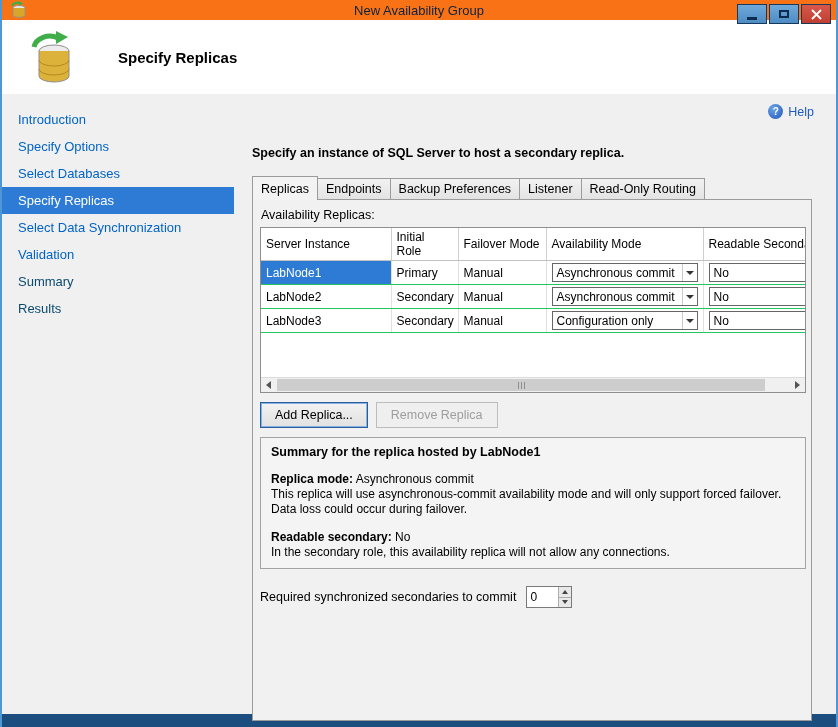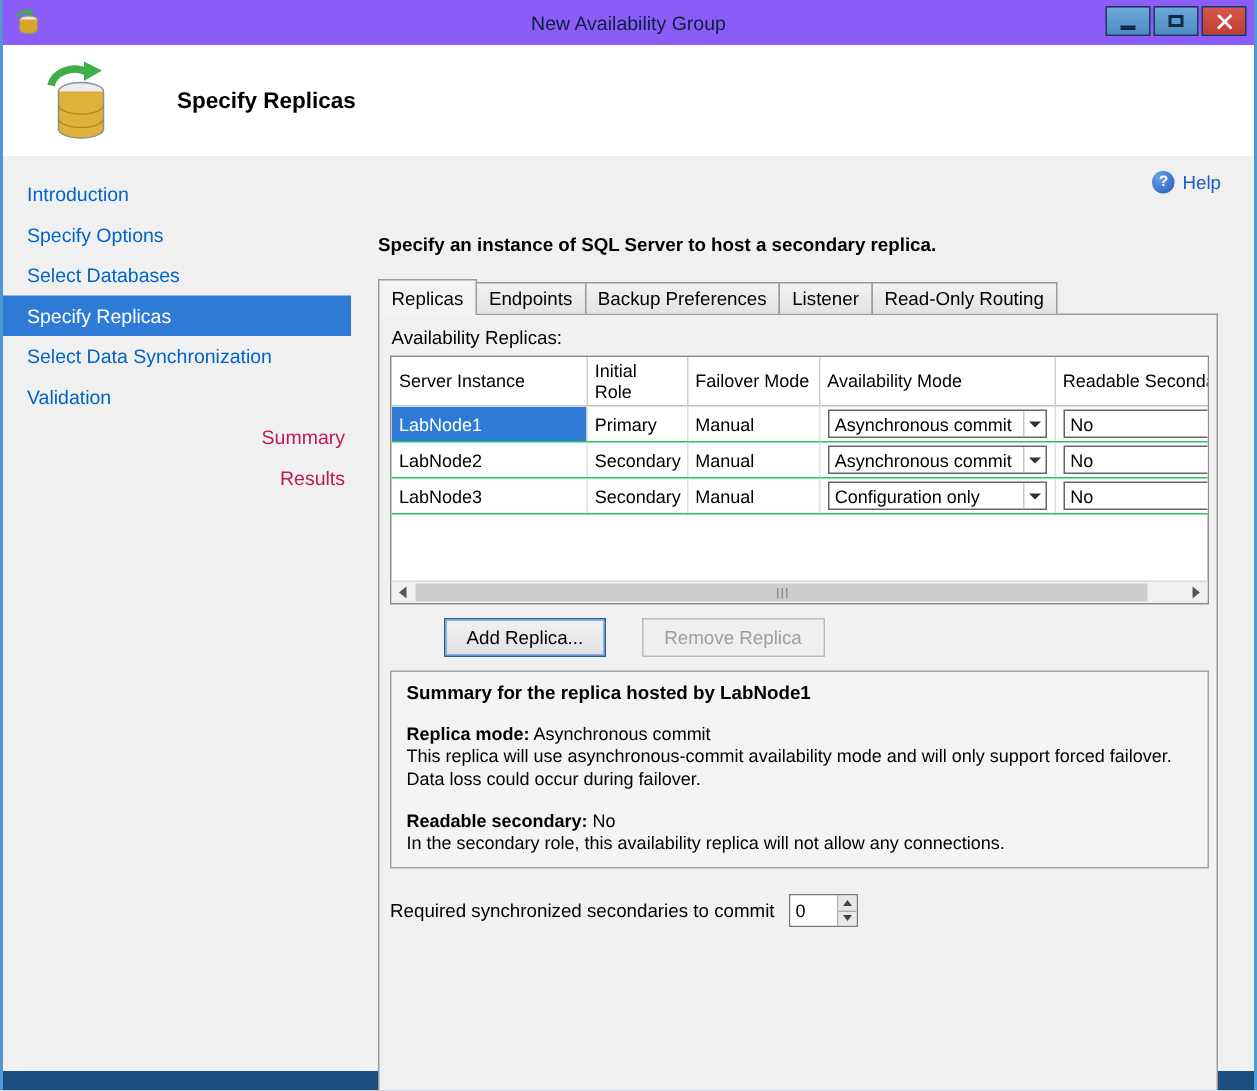--- a/index.html
+++ b/index.html
@@ -11,21 +11,21 @@
   .window {
     width:838px; height:727px;
     display:flex; flex-direction:column;
     border-left:2px solid #4e97d5; border-right:2px solid #4e97d5;
     background:#f0f0f0;
     position:relative;
     overflow:hidden;
   }
   
   .titlebar {
-    height:30px; background:#8b5cf6;
+    height:20px; background:#f97316;
     display:flex; align-items:center;
     position:relative; flex:0 0 auto;
   }
   .titlebar-icon { margin-left:7px; width:18px; height:18px; flex:0 0 auto; }
   .title-text {
     position:absolute; left:0; right:0; text-align:center;
     font-size:13px; color:#0a2240;
   }
   .win-controls { position:absolute; right:5px; top:4px; display:flex; gap:2px; }
   .win-btn {
@@ -47,21 +47,21 @@
   .header-title { margin-left:40px; font-size:15px; font-weight:bold; color:#000; }
   
   .body { flex:1 1 auto; display:flex; min-height:0; }
   .sidebar { width:232px; flex:0 0 auto; padding-top:12px; }
   .nav-item {
     font-size:13px; padding:6px 4px 6px 16px; cursor:pointer;
     white-space:nowrap; overflow:hidden;
   }
   .nav-item.link   { color:#0063c6; }
   .nav-item.selected { background:#2d7bd5; color:#ffffff; }
-  .nav-item.disabled { color:#be185d; cursor:default;text-align:right; }
+  .nav-item.disabled { color:#0c4a6e; cursor:default; }
   .main { flex:1 1 auto; position:relative; padding-left:18px; }
   
   .help-link {
     position:absolute; top:10px; right:22px;
     display:flex; align-items:center; gap:5px; cursor:pointer;
   }
   .help-badge {
     width:15px; height:15px; border-radius:50%;
     background:radial-gradient(circle at 35% 30%, #6aa3e8, #2356b6);
     color:#fff; font-size:10px; font-weight:bold;
@@ -131,21 +131,21 @@
   .sb-left { left:0; } .sb-right { right:0; }
   .tri-left  { width:0;height:0;border-top:4px solid transparent;border-bottom:4px solid transparent;border-right:5px solid #555; }
   .tri-right { width:0;height:0;border-top:4px solid transparent;border-bottom:4px solid transparent;border-left:5px solid #555; }
   .sb-thumb {
     position:absolute; left:16px; right:40px; top:1px; height:12px;
     background:#cdcdcd; cursor:pointer;
     display:flex; align-items:center; justify-content:center; gap:2px;
   }
   .grip { width:1px; height:7px; background:#8f8f8f; }
   
-  .btn-row { margin-top:9px; display:flex; gap:24px;margin-left:36px; }
+  .btn-row { margin-top:9px; display:flex; gap:8px; }
   .btn {
     font-size:12.5px; height:26px; padding:0 14px;
     background:linear-gradient(#f2f2f2,#e1e1e1);
     border:1px solid #9f9f9f; cursor:pointer; color:#000;
   }
   .btn.focused { border:1px solid #2a5d9c; box-shadow: inset 0 0 0 1px #86b3e3; }
   .btn.disabled { background:#efefef; border:1px solid #bcbcbc; color:#9d9d9d; cursor:default; }
   
   .summary-box {
     margin-top:9px; width:546px; min-height:132px;

